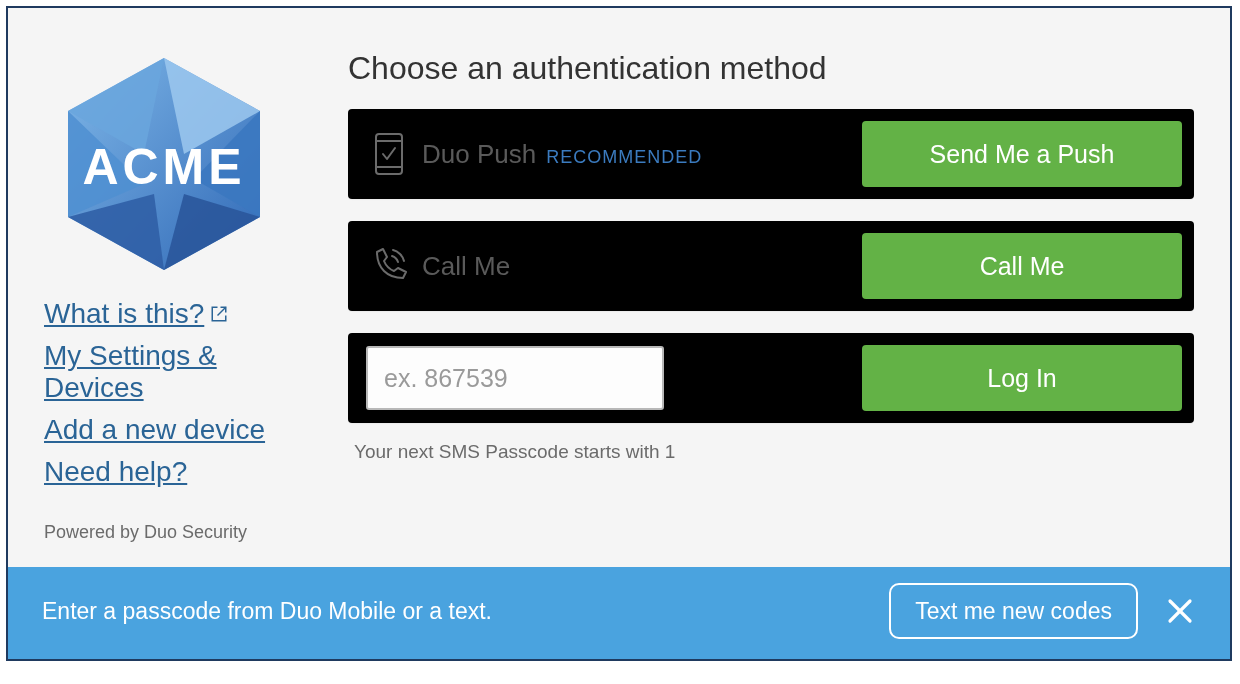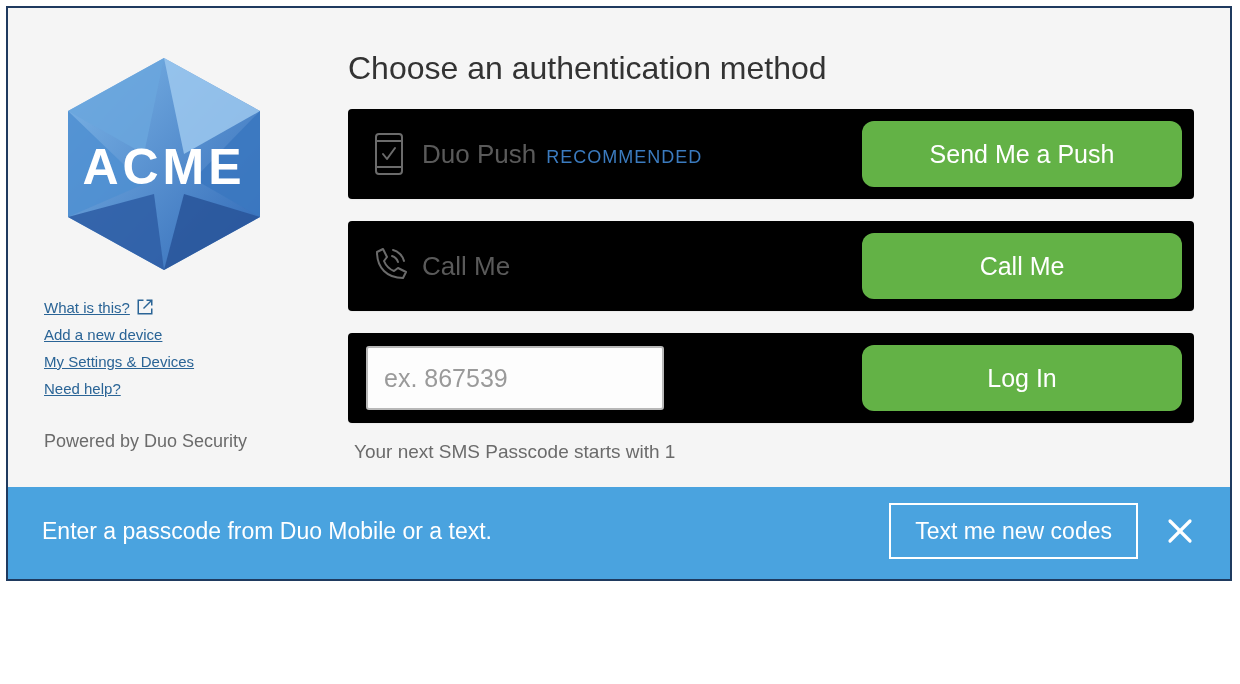--- a/index.html
+++ b/index.html
@@ -38,21 +38,21 @@
     margin-bottom: 14px;
   }
   .sidebar-links {
     display: flex;
     flex-direction: column;
     gap: 10px;
     margin-bottom: 34px;
   }
   .sidebar-link {
     color: #2a6496;
-    font-size: 15px;
+    font-size: 28px;
     text-decoration: underline;
     cursor: pointer;
     display: inline-flex;
     align-items: center;
     gap: 6px;
   }
   .sidebar-link svg { flex-shrink: 0; }
   .powered-by {
     color: #6b6b6b;
     font-size: 18px;
@@ -101,21 +101,21 @@
     font-size: 18px;
     color: #3b7bbf;
     letter-spacing: 1px;
     font-weight: 500;
   }
   .action-btn {
     background: #63b246;
     color: #ffffff;
     border: none;
     font-size: 25px;
-    border-radius: 12px;
+    border-radius: 4px;
     padding: 0 22px;
     height: 66px;
     min-width: 320px;
     cursor: pointer;
   }
   .passcode-input {
     height: 64px;
     border: 2px solid #b8b8b8;
     border-radius: 3px;
     font-size: 25px;
@@ -142,21 +142,21 @@
   }
   .footer-msg {
     font-size: 23px;
     flex: 1;
   }
   .footer-btn {
     border: 2px solid #ffffff;
     background: transparent;
     color: #ffffff;
     font-size: 23px;
-    border-radius: 0;
+    border-radius: 10px;
     height: 56px;
     padding: 0 24px;
     cursor: pointer;
     margin-right: 20px;
   }
   .close-x {
     width: 44px;
     height: 44px;
     display: flex;
     align-items: center;
@@ -195,24 +195,24 @@
       <div class="sidebar-links">
         <a class="sidebar-link">
           <span>What is this?</span>
           <svg width="18" height="18" viewBox="0 0 24 24" fill="none" stroke="currentColor" stroke-width="2">
             <path d="M14 3h7v7"></path>
               <path d="M10 14L21 3"></path>
               <path d="M21 14v7H3V3h7"></path>
           </svg>
         </a>
         <a class="sidebar-link">
+          <span>My Settings &amp; Devices</span>
+        </a>
+        <a class="sidebar-link">
           <span>Add a new device</span>
-        </a>
-        <a class="sidebar-link">
-          <span>My Settings &amp; Devices</span>
         </a>
         <a class="sidebar-link">
           <span>Need help?</span>
         </a>
       </div>
 
       <div class="powered-by">Powered by Duo Security</div>
     </div>
 
     <div class="main-col">

